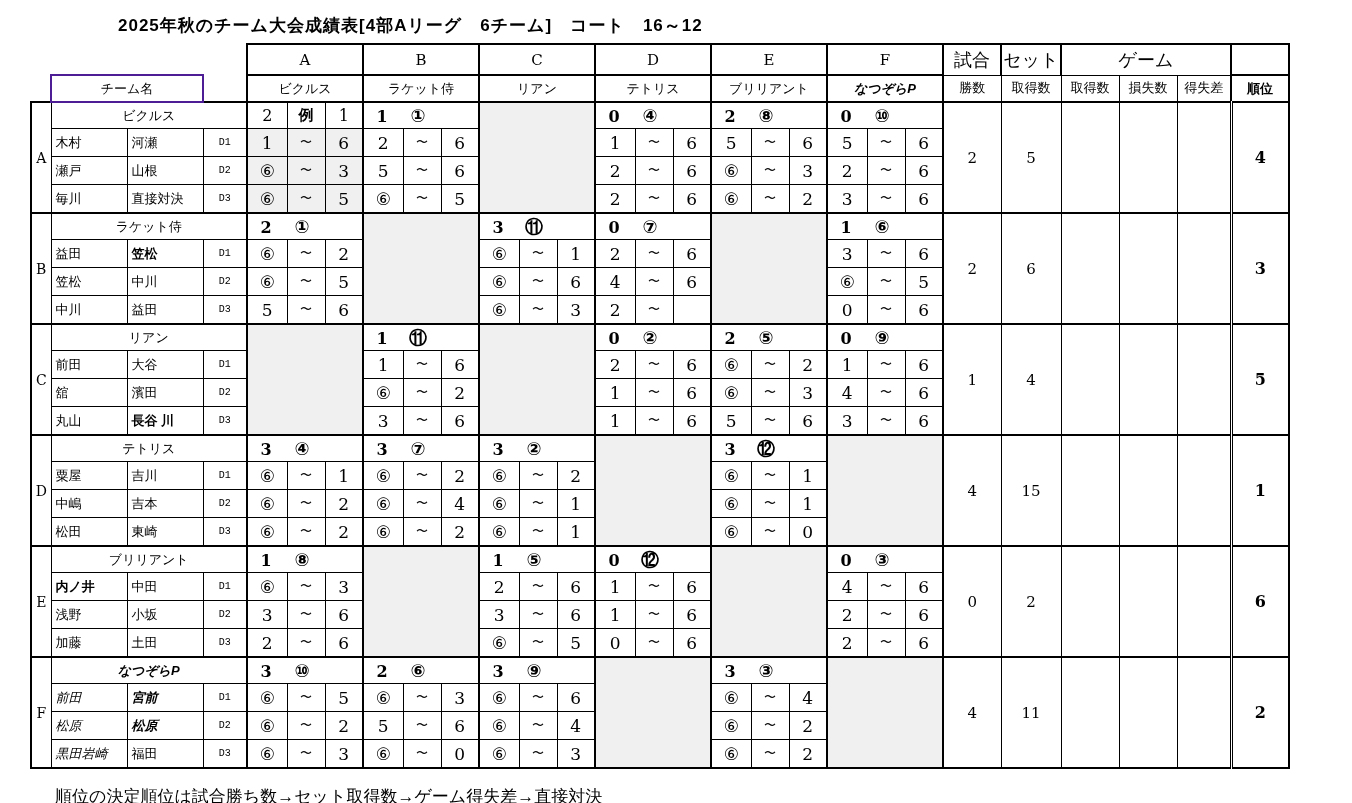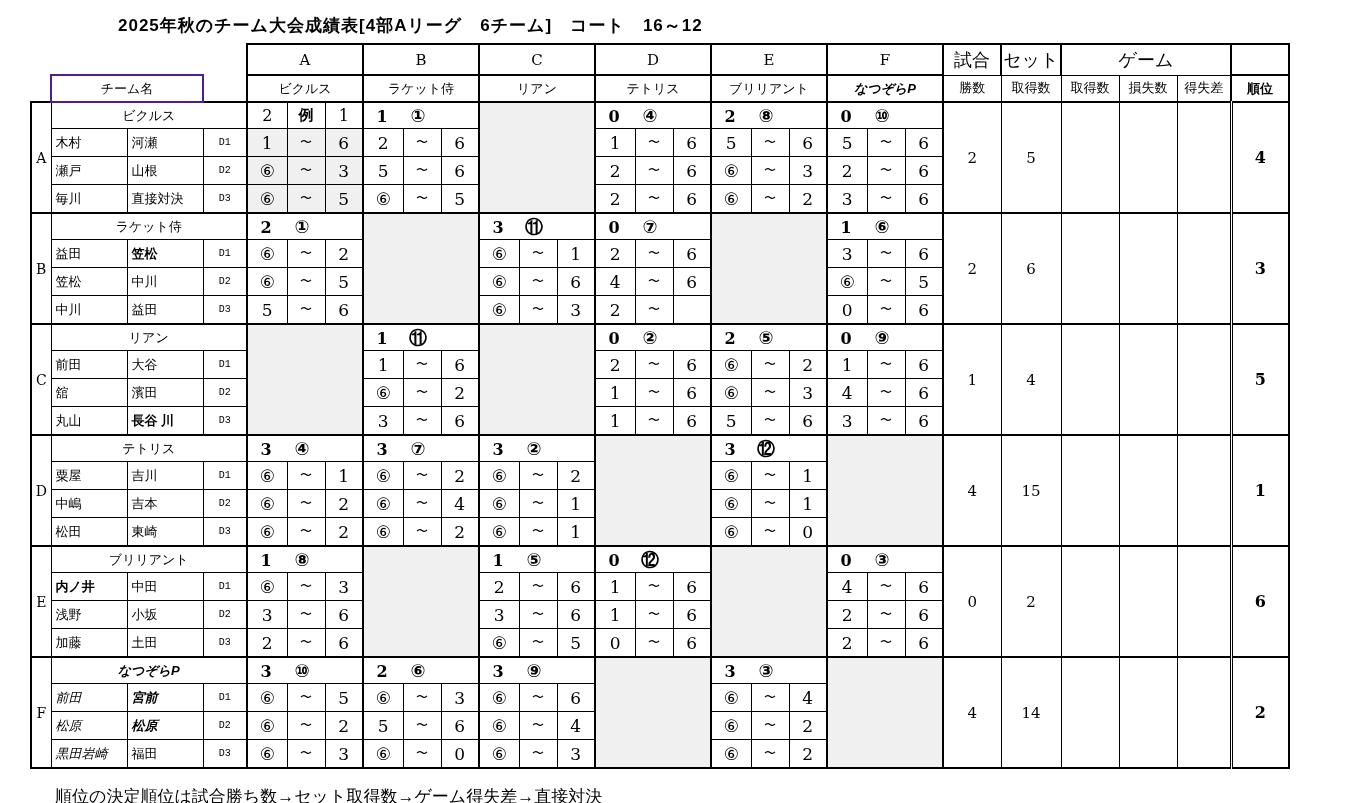--- a/index.html
+++ b/index.html
@@ -468,21 +468,21 @@
 <tr class="thr trh">
 <td class="letter bl2 bb2" rowspan="4">F</td>
 <td class="tname b i" colspan="3">なつぞらP</td>
 <td class="gh gl" colspan="3"><span class="ghs">3</span><span class="ghn">⑩</span></td>
 <td class="gh gl" colspan="3"><span class="ghs">2</span><span class="ghn">⑥</span></td>
 <td class="gh gl" colspan="3"><span class="ghs">3</span><span class="ghn">⑨</span></td>
 <td class="gray gl bb2" colspan="3" rowspan="4"></td>
 <td class="gh gl" colspan="3"><span class="ghs">3</span><span class="ghn">③</span></td>
 <td class="gray gl bb2" colspan="3" rowspan="4"></td>
 <td class="sum gl bb2" rowspan="4">4</td>
-<td class="sum bb2" rowspan="4">14</td>
+<td class="sum bb2" rowspan="4">11</td>
 <td class="sum bb2" rowspan="4"></td>
 <td class="sum bb2" rowspan="4"></td>
 <td class="sum bb2" rowspan="4"></td>
 <td class="rank br2 bb2" rowspan="4">2</td>
 </tr>
 <tr class="trd">
 <td class="pname i">前田</td>
 <td class="pname red b i">宮前</td>
 <td class="dlab">D1</td>
 <td class="sc gl">⑥</td>

